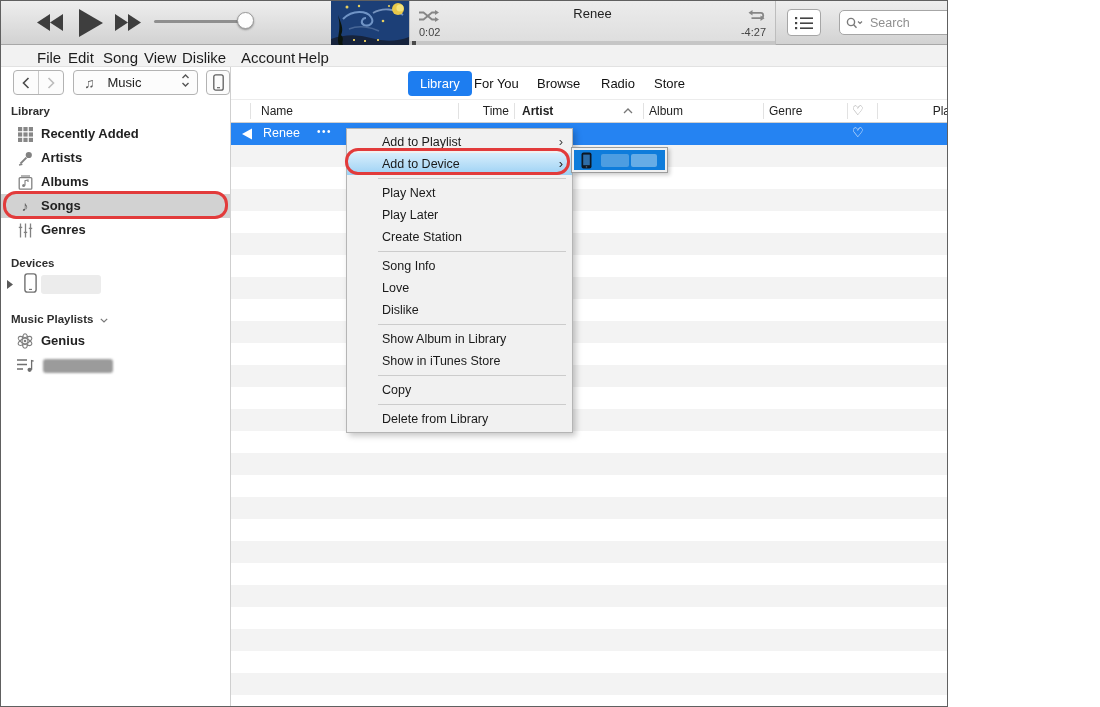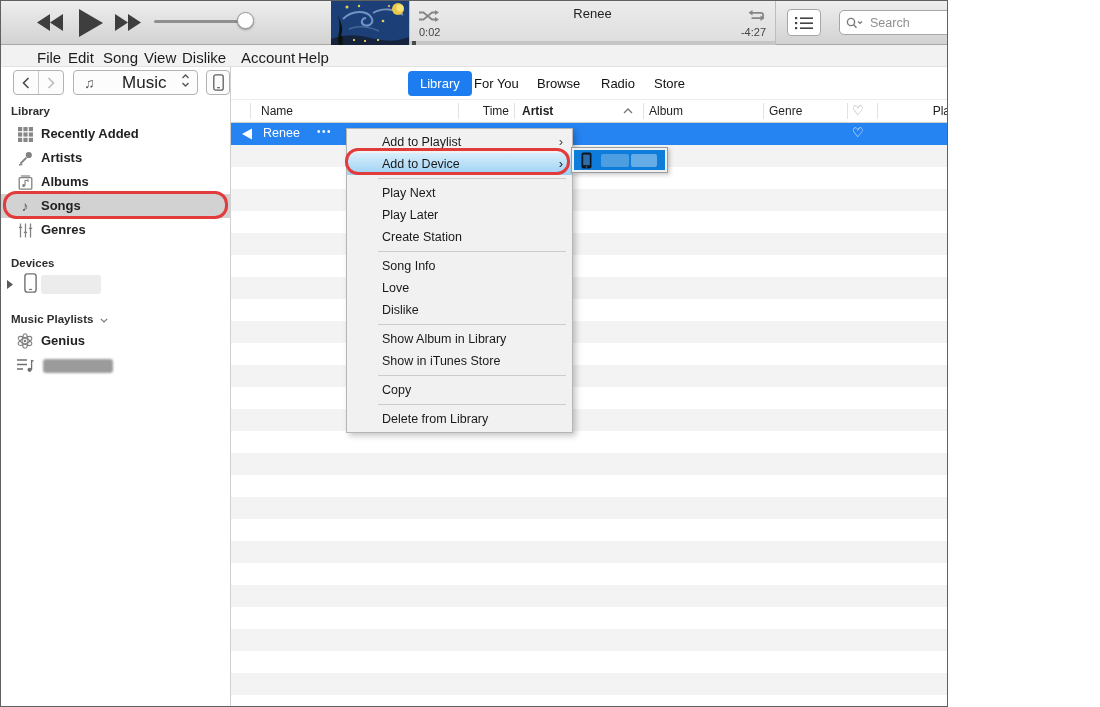--- a/index.html
+++ b/index.html
@@ -37,21 +37,21 @@
   .menu-item{position:absolute;top:4px;font-size:15px;color:#1c1c1c;margin-left:24px;}
   
   .sidebar{position:absolute;left:0;top:66px;width:230px;height:640px;background:#fff;border-right:1px solid #cfcfcf;box-sizing:border-box;}
   .navgroup{position:absolute;left:12px;top:3px;width:51px;height:25px;border:1px solid #b3b3b3;border-radius:4px;
             background:#fcfcfc;box-sizing:border-box;display:flex;}
   .navgroup .half{flex:1;display:flex;align-items:center;justify-content:center;}
   .navgroup .half:first-child{border-right:1px solid #c9c9c9;}
   .media-select{position:absolute;left:72px;top:3px;width:125px;height:25px;border:1px solid #b3b3b3;border-radius:4px;
             background:#fcfcfc;box-sizing:border-box;display:flex;align-items:center;}
   .media-select .note{font-size:14px;color:#555;margin-left:10px;}
-  .media-select .lbl{font-size:17px;color:#222;margin-left:13px;flex:1;text-align:center;}
+  .media-select .lbl{font-size:13px;color:#222;margin-left:13px;flex:1;}
   .media-select .stepper{margin-right:7px;}
   .device-btn{position:absolute;left:205px;top:3px;width:24px;height:25px;border:1px solid #b3b3b3;border-radius:4px;
             background:#fcfcfc;box-sizing:border-box;display:flex;align-items:center;justify-content:center;}
   .side-header{position:absolute;left:10px;font-weight:bold;font-size:11.5px;color:#2e2e2e;}
   .side-item{position:absolute;left:0;width:230px;height:24px;}
   .side-item .ic{position:absolute;left:15px;top:4px;width:18px;height:16px;display:flex;align-items:center;justify-content:center;}
   .side-item .lb{position:absolute;left:40px;top:4px;font-size:13px;color:#222;font-weight:bold;}
   .side-item.selected{background:#d2d2d2;}
   .blob{position:absolute;border-radius:3px;}
   

